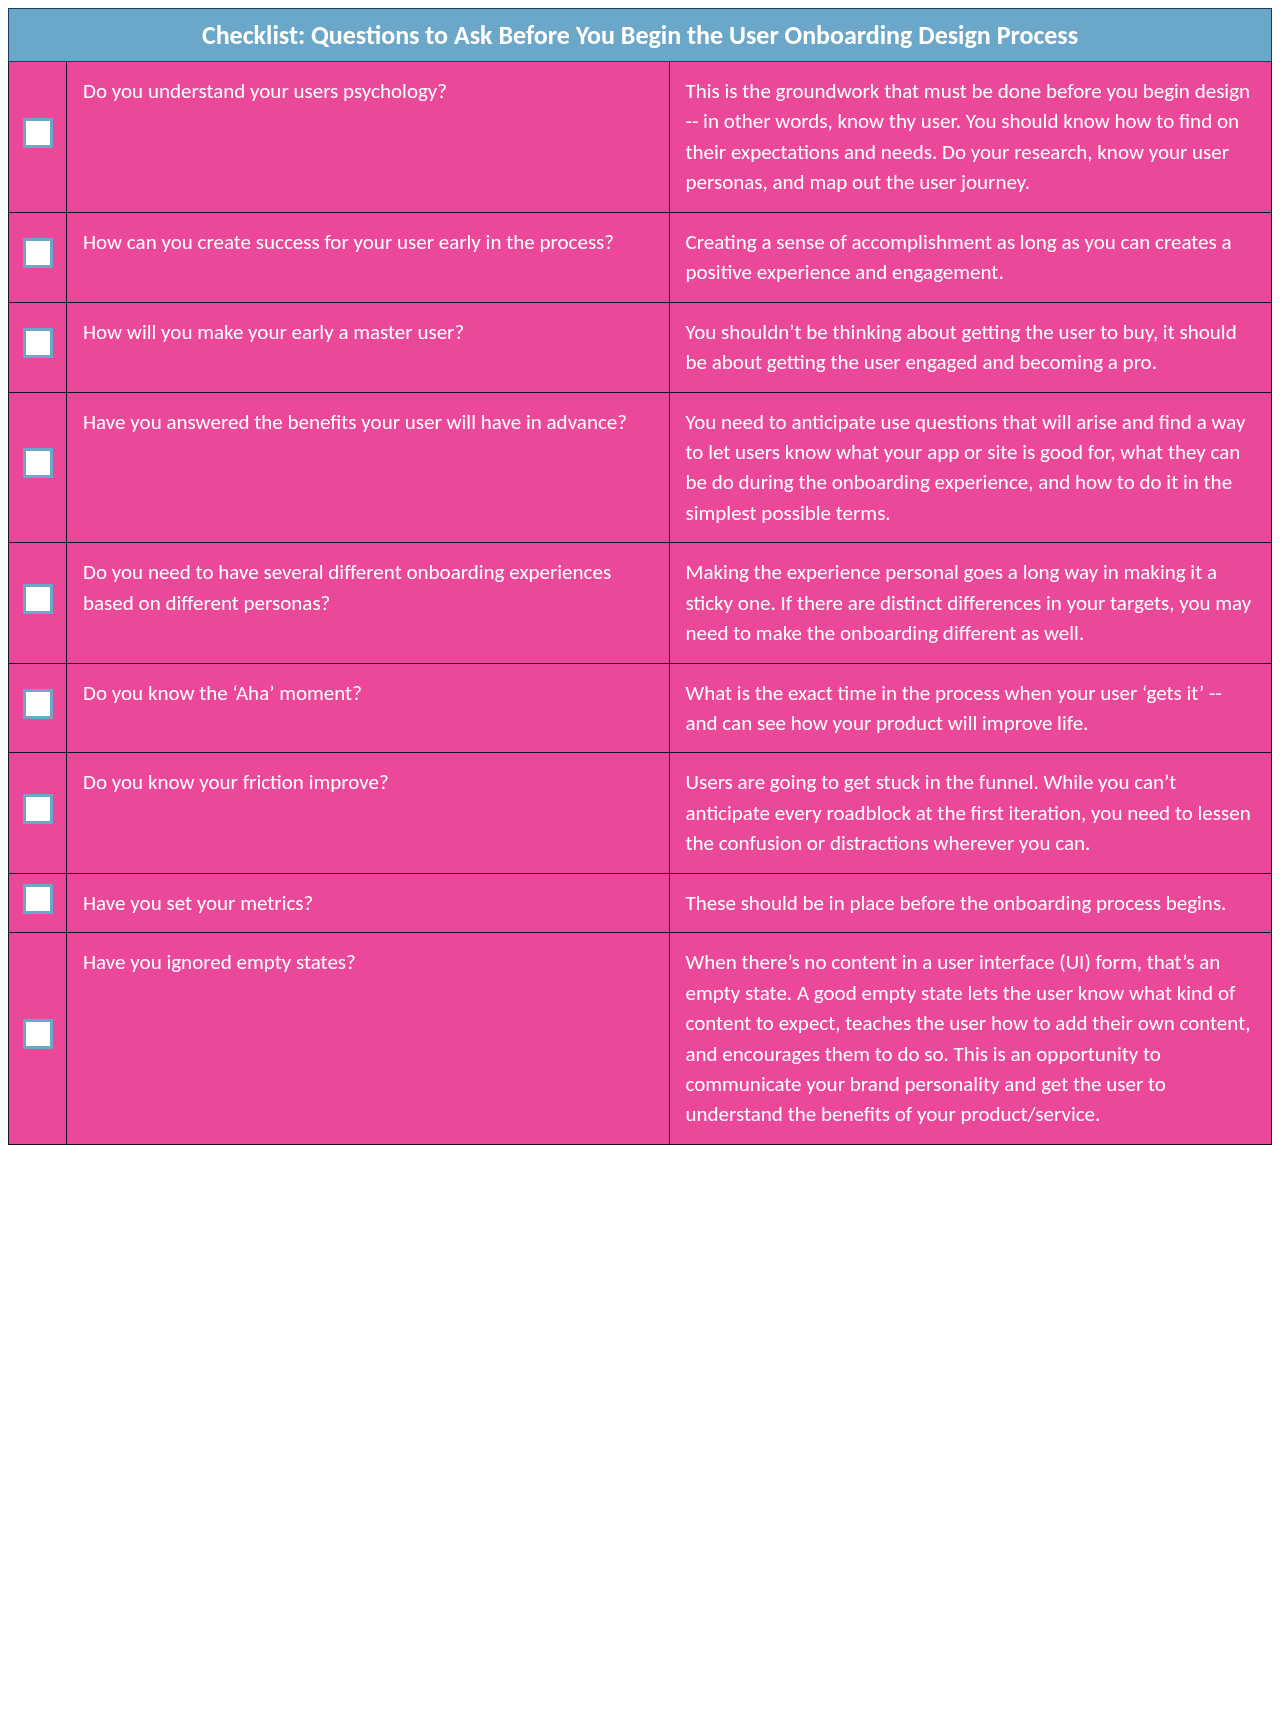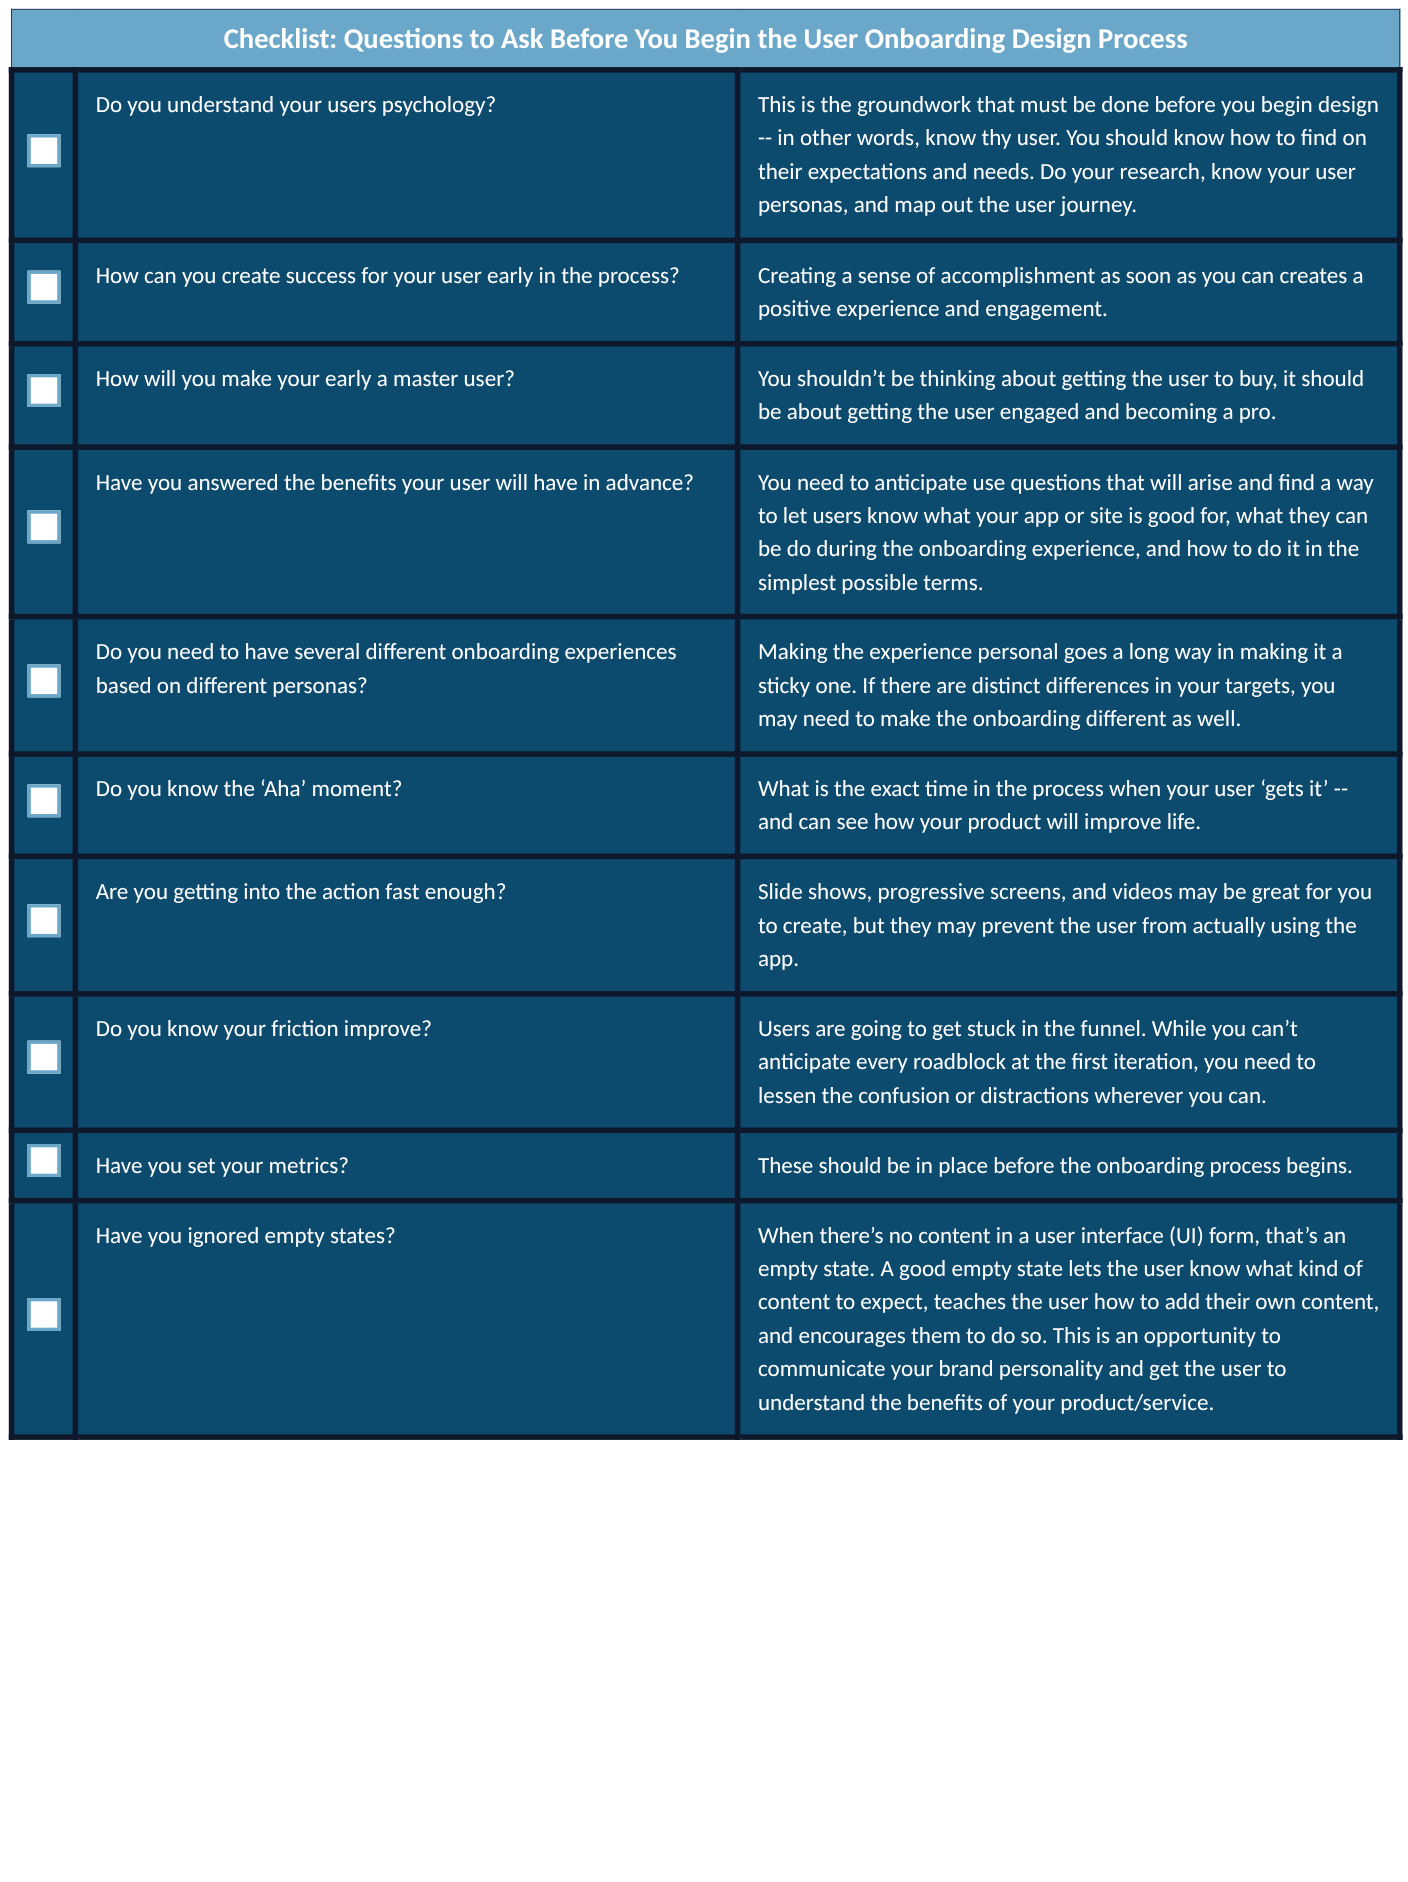--- a/index.html
+++ b/index.html
@@ -22,27 +22,27 @@
   table.checklist th.header {
     background: #6aa7c8;
     color: #ffffff;
     font-weight: 700;
     font-size: 26px;
     padding: 10px 12px;
     text-align: center;
     border: 1px solid #1f3d5c;
   }
   table.checklist td {
-    background: #0c4a6e;
+    background: #ec4899;
     color: #ffffff;
     font-size: 21px;
     line-height: 1.45;
     padding: 14px 16px;
     vertical-align: top;
-    border: 5px solid #0f172a;
+    border: 1px solid #0f172a;
   }
   table.checklist td.cb-cell {
     width: 52px;
     text-align: center;
     vertical-align: middle;
     padding: 0;
   }
   .cb {
     display: inline-block;
     width: 30px;
@@ -73,21 +73,21 @@
     <tbody>
 
     <tr>
           <td class="cb-cell"><span class="cb"></span></td>
           <td>Do you understand your users psychology?</td>
           <td>This is the groundwork that must be done before you begin design -- in other words, know thy user. You should know how to find on their expectations and needs. Do your research, know your user personas, and map out the user journey.</td>
         </tr>
         <tr>
           <td class="cb-cell"><span class="cb"></span></td>
           <td>How can you create success for your user early in the process?</td>
-          <td>Creating a sense of accomplishment as soon as you can creates a positive experience and engagement.</td>
+          <td>Creating a sense of accomplishment as long as you can creates a positive experience and engagement.</td>
         </tr>
         <tr>
           <td class="cb-cell"><span class="cb"></span></td>
           <td>How will you make your early a master user?</td>
           <td>You shouldn’t be thinking about getting the user to buy, it should be about getting the user engaged and becoming a pro.</td>
         </tr>
         <tr>
           <td class="cb-cell"><span class="cb"></span></td>
           <td>Have you answered the benefits your user will have in advance?</td>
           <td>You need to anticipate use questions that will arise and find a way to let users know what your app or site is good for, what they can be do during the onboarding experience, and how to do it in the simplest possible terms.</td>
@@ -97,25 +97,20 @@
           <td>Do you need to have several different onboarding experiences based on different personas?</td>
           <td>Making the experience personal goes a long way in making it a sticky one. If there are distinct differences in your targets, you may need to make the onboarding different as well.</td>
         </tr>
         <tr>
           <td class="cb-cell"><span class="cb"></span></td>
           <td>Do you know the ‘Aha’ moment?</td>
           <td>What is the exact time in the process when your user ‘gets it’ -- and can see how  your product will improve life.</td>
         </tr>
         <tr>
           <td class="cb-cell"><span class="cb"></span></td>
-          <td>Are you getting into the action fast enough?</td>
-          <td>Slide shows, progressive screens, and videos may be great for you to create, but they may prevent the user from actually using the app.</td>
-        </tr>
-        <tr>
-          <td class="cb-cell"><span class="cb"></span></td>
           <td>Do you know your friction improve?</td>
           <td>Users are going to get stuck in the funnel. While you can’t anticipate every roadblock at the first iteration, you need to lessen the confusion or distractions wherever you can.</td>
         </tr>
         <tr>
           <td class="cb-cell"><span class="cb"></span></td>
           <td>Have you set your metrics?</td>
           <td>These should be in place before the onboarding process begins.</td>
         </tr>
         <tr>
           <td class="cb-cell"><span class="cb"></span></td>

